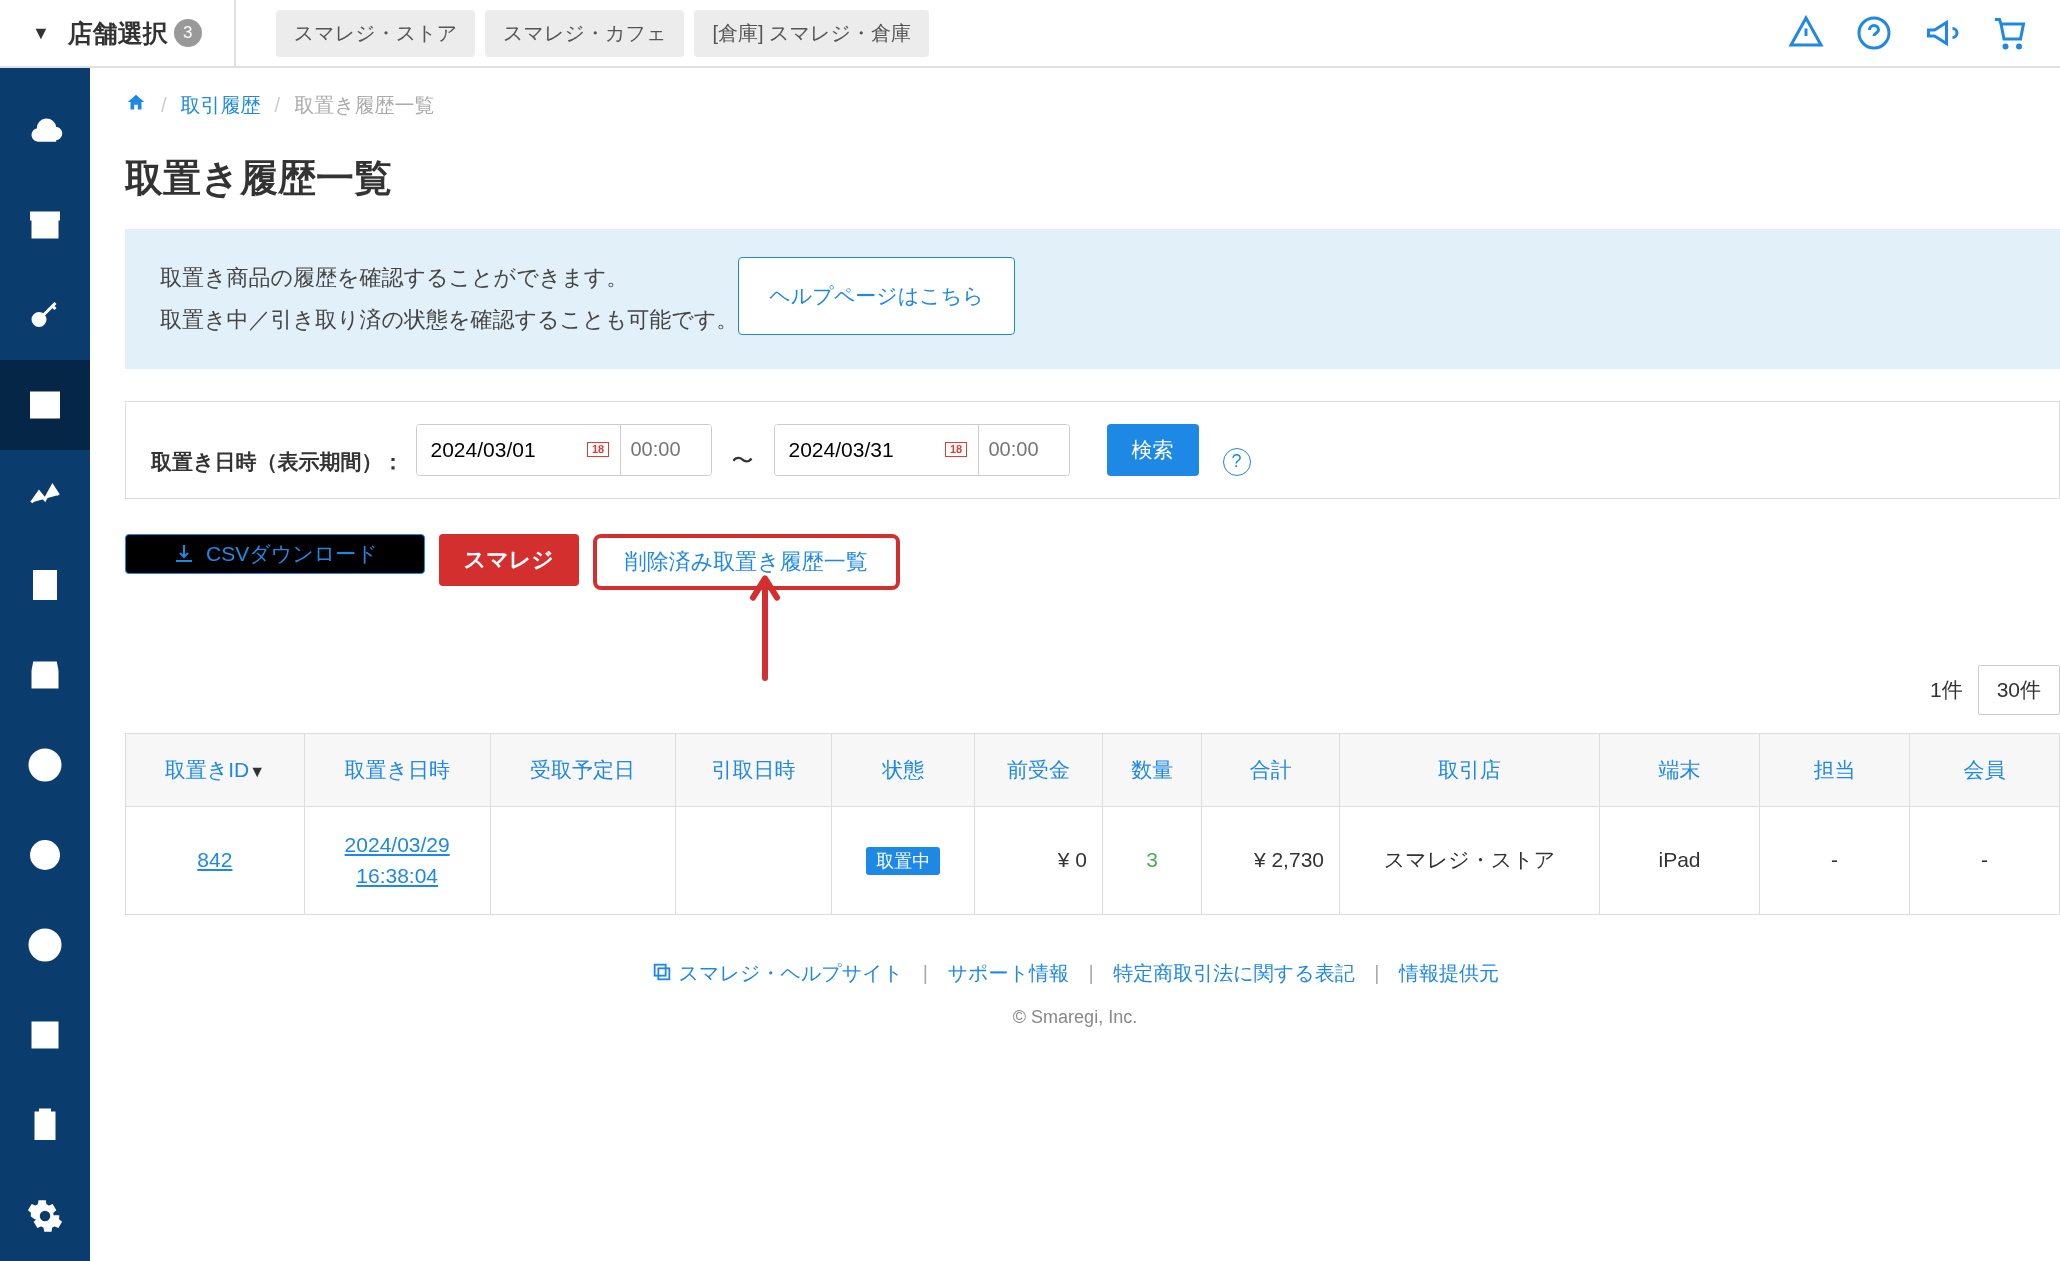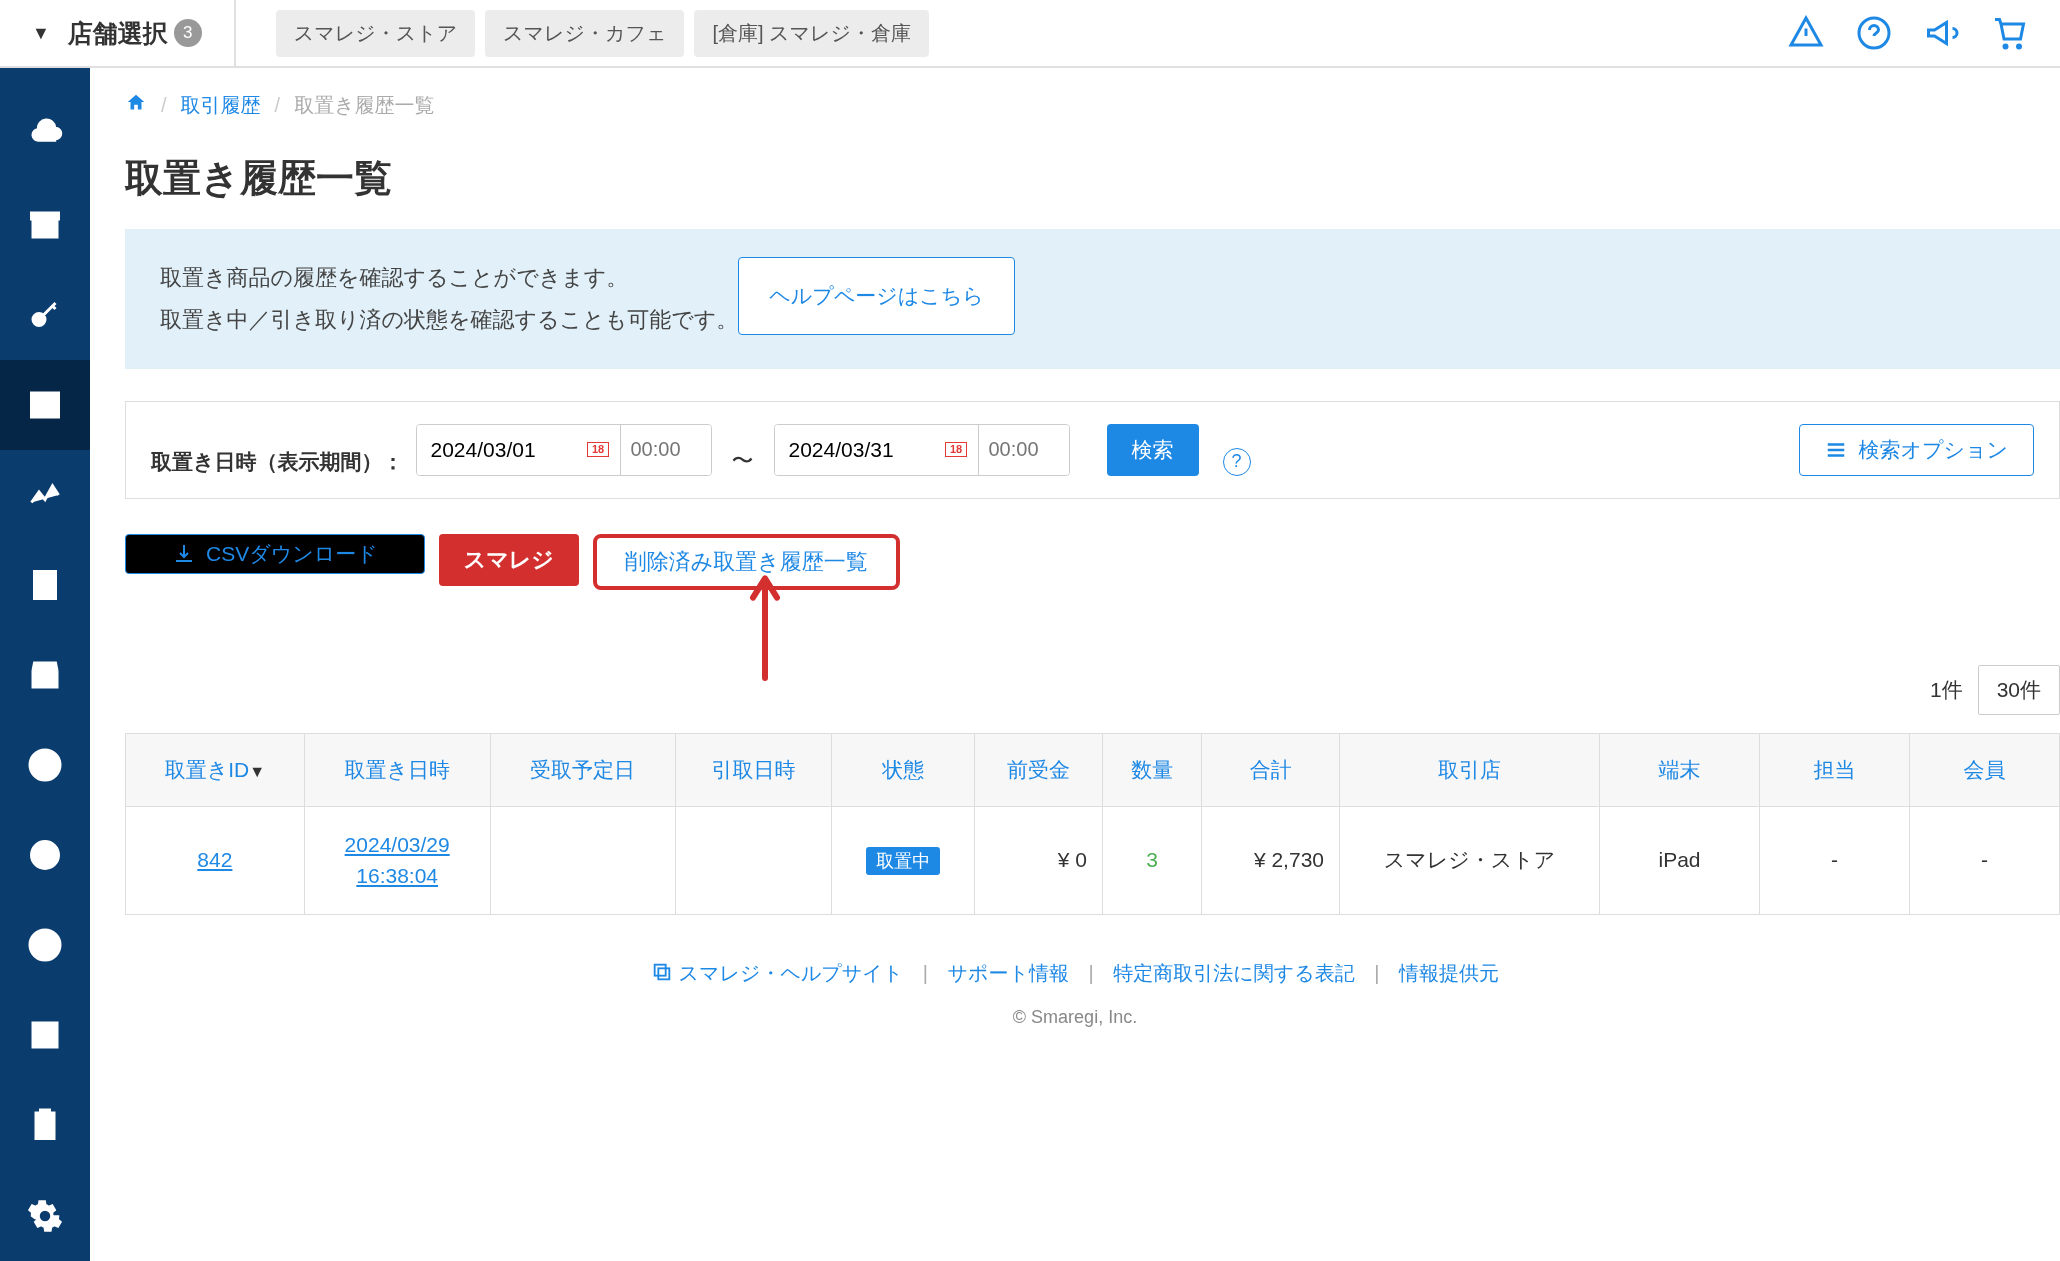--- a/index.html
+++ b/index.html
@@ -235,26 +235,20 @@
       <span class="tilde">〜</span>
       <div class="date-group">
         <input class="date-input" value="2024/03/31" style="">
         <div class="cal-icon">
             <div class="cal-box">18</div>
           </div>
         <input class="time-input" placeholder="00:00" style="">
       </div>
       <button class="search-btn">検索</button>
       <span class="q-icon">?</span>
-      <button class="search-opt">
-        <svg width="22" height="22" viewBox="0 0 24 24" fill="none" stroke="#1e88e5" stroke-width="2.5">
-            <path d="M3 6h18M3 12h18M3 18h18"></path>
-          </svg>
-        <span>検索オプション</span>
-      </button>
     </div>
 
     <div class="action-bar">
       <button class="csv-btn">
         <svg width="24" height="24" viewBox="0 0 24 24" fill="none" stroke="#1e88e5" stroke-width="2">
             <path d="M12 3v12m-4-4l4 4 4-4M4 19h16"></path>
           </svg>
         <span>CSVダウンロード</span>
       </button>
       <button class="bulk-del">スマレジ</button>

